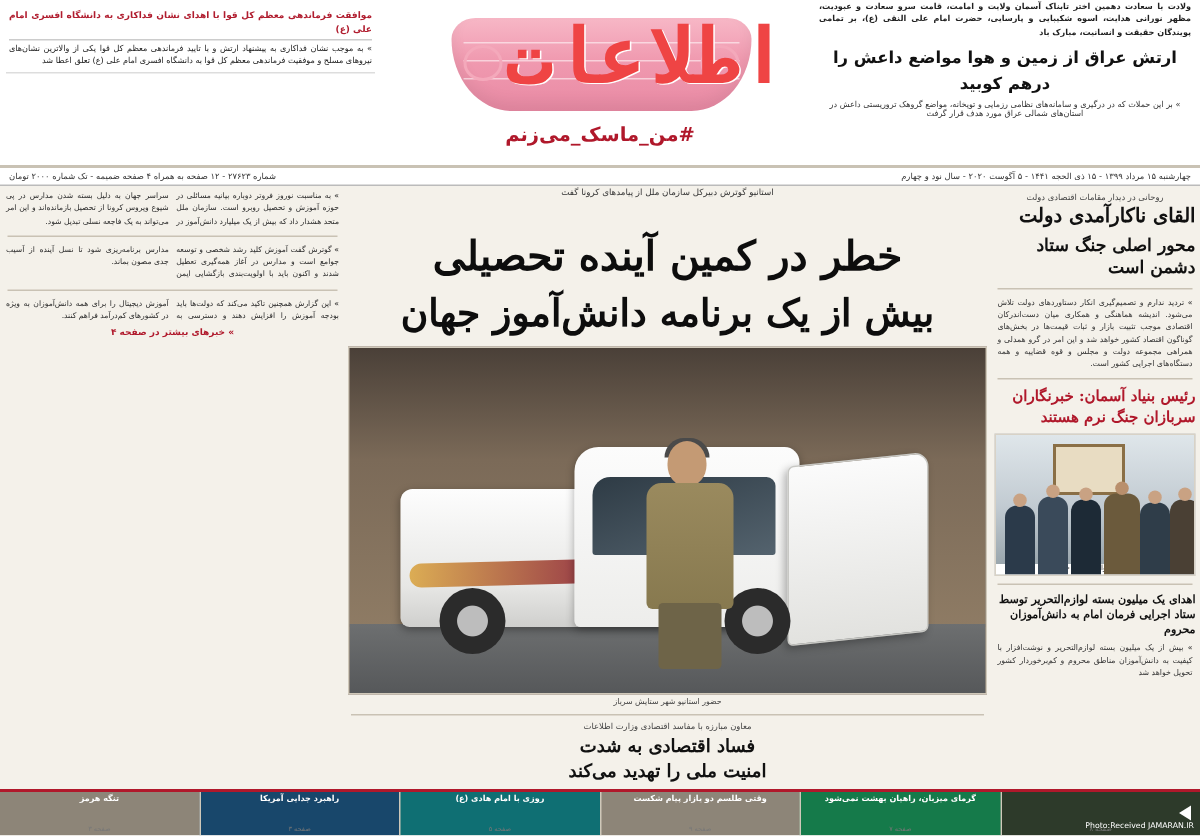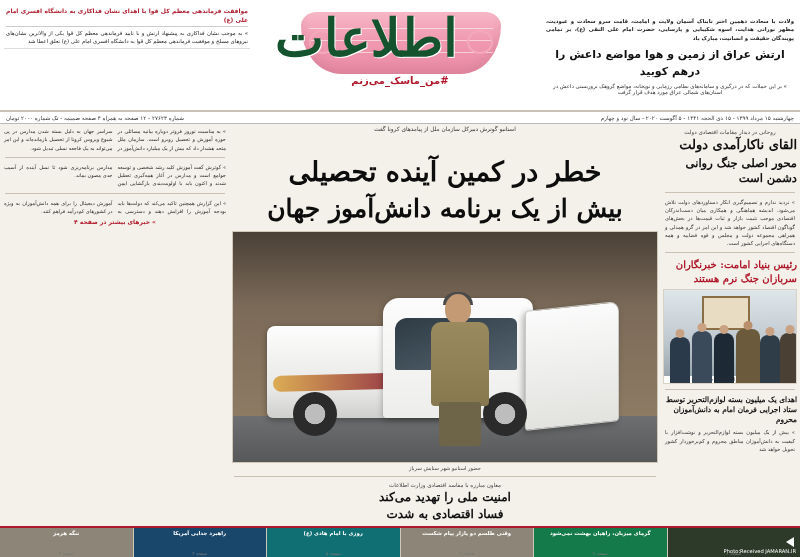--- a/index.html
+++ b/index.html
@@ -19,21 +19,21 @@
   
   .masthead {
     position: absolute;
     top: 0; left: 0;
     width: 800px; height: 112px;
     background: #ffffff;
     border-bottom: 2px solid #c9c2b4;
   }
   .mh-left {
     position: absolute;
-    top: 16px; right: 4px;
+    top: 0; right: 4px;
     width: 252px; height: 100px;
     direction: rtl;
   }
   .mh-strip {
     font-size: 5.4px;
     line-height: 1.55;
     color: #222;
     text-align: justify;
     padding: 1px 2px;
   }
@@ -91,35 +91,35 @@
     width: 26px; height: 24px;
     border: 2px solid #f4a9bb;
     border-radius: 50%;
     top: 18px;
   }
   .mask-strap.l { left: 8px; }
   .mask-strap.r { right: 8px; }
   .logo-text {
     position: absolute;
     top: 2px; left: 0; width: 100%;
-    text-align: left;
-    font-family: Liberation Serif, serif;
+    text-align: right;
+    font-family: Liberation Mono, monospace;
     font-weight: bold;
     font-size: 52px;
-    color: #14532d;
+    color: #ef4444;
     letter-spacing: -2px;
     text-shadow: 1px 1px 0 #fff;
   }
   .hashtag {
     position: absolute;
-    bottom: 16px; left: 50%;
+    bottom: 4px; left: 50%;
     transform: translateX(-50%);
     color: #b0182b;
     font-weight: bold;
-    font-size: 10px;
+    font-size: 13px;
     direction: rtl;
   }
   .mh-right {
     position: absolute;
     top: 4px; left: 4px;
     width: 246px; height: 100px;
     direction: rtl;
     text-align: right;
   }
   .mh-box {
@@ -509,25 +509,25 @@
   <div class="datebar">
     <span>چهارشنبه ۱۵ مرداد ۱۳۹۹ - ۱۵ ذی الحجه ۱۴۴۱ - ۵ آگوست ۲۰۲۰ - سال نود و چهارم</span>
     <span>شماره ۲۷۶۲۳ - ۱۲ صفحه به همراه ۴ صفحه ضمیمه - تک شماره ۲۰۰۰ تومان</span>
   </div>
 
   <div class="body">
 
     <div class="col-right">
       <div class="kicker">روحانی در دیدار مقامات اقتصادی دولت</div>
       <div class="side-head big">القای ناکارآمدی دولت</div>
-      <div class="side-head big" style="font-size:11.5px;margin-top:2px;">محور اصلی جنگ روانی دشمن است</div>
+      <div class="side-head big" style="font-size:11.5px;margin-top:2px;">محور اصلی جنگ ستاد دشمن است</div>
       <div class="rule"></div>
       <div class="side-body drop-red">» تردید ندارم و تصمیم‌گیری انکار دستاوردهای دولت تلاش می‌شود. اندیشه هماهنگی و همکاری میان دست‌اندرکان اقتصادی موجب تثبیت بازار و ثبات قیمت‌ها در بخش‌های گوناگون اقتصاد کشور خواهد شد و این امر در گرو همدلی و همراهی مجموعه دولت و مجلس و قوه قضاییه و همه دستگاه‌های اجرایی کشور است.</div>
       <div class="rule"></div>
-      <div class="side-head red" style="font-size:10px;">رئیس بنیاد امامت: خبرنگاران سربازان جنگ نرم هستند</div>
+      <div class="side-head red" style="font-size:10px;">رئیس بنیاد آسمان: خبرنگاران سربازان جنگ نرم هستند</div>
 
       <div class="photo" style="margin-top:4px;">
         <div class="meeting">
           <div class="mtg-frame"></div>
           <div class="mtg-person" style="left:6px;height:46px;background:#2b3a4a;">
               <div class="mtg-head"></div>
             </div>
           <div class="mtg-person" style="left:28px;height:52px;background:#3a4a5a;">
               <div class="mtg-head"></div>
             </div>
@@ -571,22 +571,22 @@
           <div class="p-hair"></div>
           <div class="p-head"></div>
           <div class="p-body"></div>
           <div class="p-legs"></div>
         </div>
       </div>
       <div class="main-cap">حضور استانیو شهر ستایش سرباز</div>
 
       <div class="rule"></div>
       <div class="kicker">معاون مبارزه با مفاسد اقتصادی وزارت اطلاعات</div>
+      <div class="head-blk">فساد اقتصادی به شدت</div>
       <div class="head-blk">امنیت ملی را تهدید می‌کند</div>
-      <div class="head-blk">فساد اقتصادی به شدت</div>
       <div class="side-body" style="margin-top:3px;column-count:2;column-gap:6px;">» از هر دستگاهی که فرصت فساد را از بین ببرد باید قدردانی کرد که ادامه موفقیت‌های برخورد با فساد اقتصادی مورد توجه جدی قرار گیرد و از همه ظرفیت‌های ملی در این مسیر استفاده شود</div>
     </div>
 
     <div class="col-left">
       <div class="lc-text">» به مناسبت نوروز فروتر دوباره بیانیه مسائلی در حوزه آموزش و تحصیل روبرو است. سازمان ملل متحد هشدار داد که بیش از یک میلیارد دانش‌آموز در سراسر جهان به دلیل بسته شدن مدارس در پی شیوع ویروس کرونا از تحصیل بازمانده‌اند و این امر می‌تواند به یک فاجعه نسلی تبدیل شود.</div>
       <div class="rule"></div>
       <div class="lc-text">» گوترش گفت آموزش کلید رشد شخصی و توسعه جوامع است و مدارس در آغاز همه‌گیری تعطیل شدند و اکنون باید با اولویت‌بندی بازگشایی ایمن مدارس برنامه‌ریزی شود تا نسل آینده از آسیب جدی مصون بماند.</div>
       <div class="rule"></div>
       <div class="lc-text">» این گزارش همچنین تاکید می‌کند که دولت‌ها باید بودجه آموزش را افزایش دهند و دسترسی به آموزش دیجیتال را برای همه دانش‌آموزان به ویژه در کشورهای کم‌درآمد فراهم کنند.</div>
       <div class="lc-title">» خبرهای بیشتر در صفحه ۴</div>

